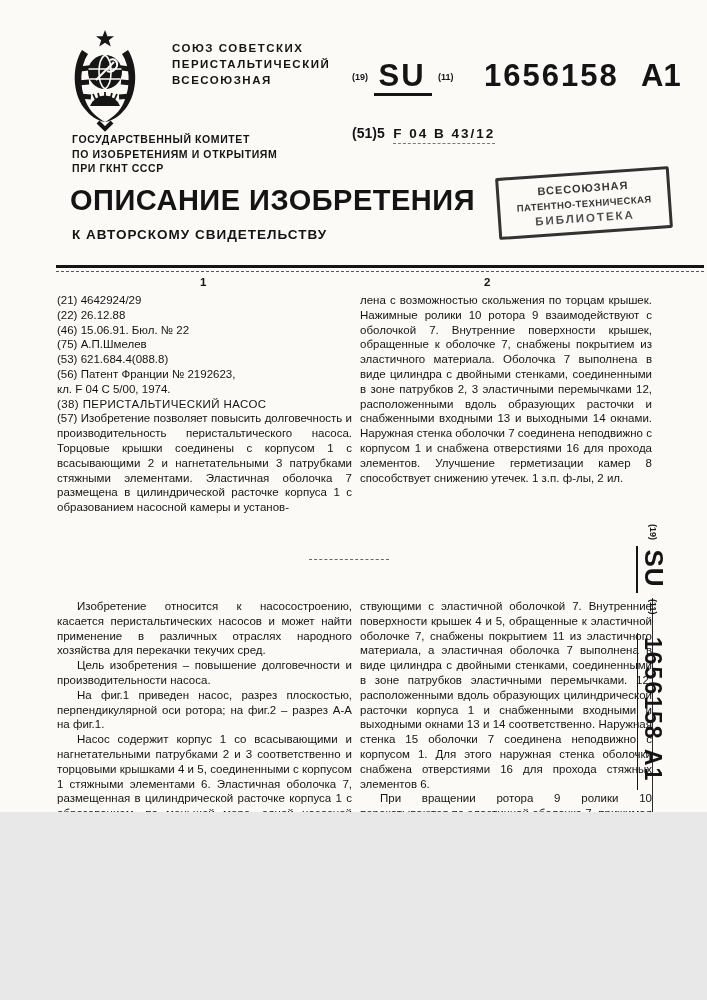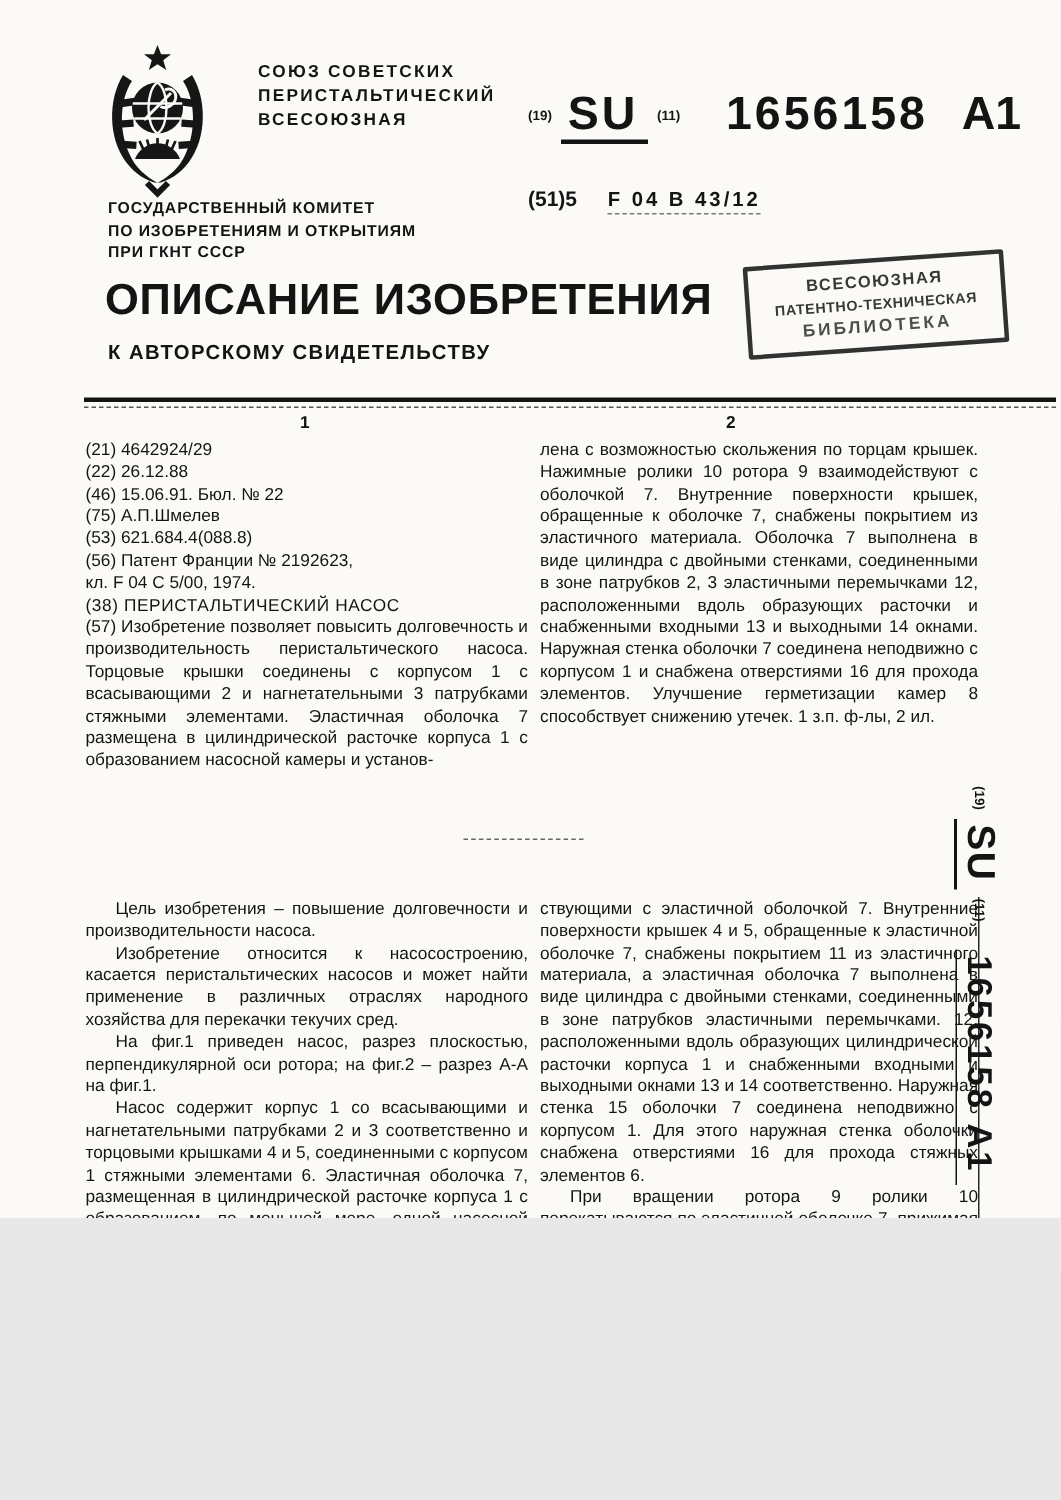--- a/index.html
+++ b/index.html
@@ -27,21 +27,21 @@
   .pubnum .code{font-size:9px;font-weight:bold;vertical-align:6px;}
   .pubnum .su{
     font-size:31px;font-weight:bold;letter-spacing:2px;
     border-bottom:3px solid #141414;padding:0 6px 0 4px;margin:0 2px;
   }
   .pubnum .num{font-size:31px;font-weight:bold;letter-spacing:2px;margin-left:26px;}
   .pubnum .kind{font-size:31px;font-weight:bold;margin-left:18px;}
   .ipc-row{position:absolute;left:352px;top:124px;white-space:nowrap;}
   .ipc-row .code{font-size:14px;font-weight:bold;}
   .ipc-row .ipc{
-    font-size:13.5px;font-weight:bold;letter-spacing:2px;margin-left:16px;
+    font-size:13.5px;font-weight:bold;letter-spacing:2px;margin-left:4px;
     border-bottom:1px dashed #777;padding-bottom:2px;
   }
   .committee{
     position:absolute;left:72px;top:132px;
     font-size:10.5px;font-weight:bold;letter-spacing:.6px;line-height:14.5px;
   }
   .stamp{
     position:absolute;left:497px;top:172px;width:168px;height:56px;
     border:3px solid #1d1d1d;border-radius:2px;
     transform:rotate(-4deg);
@@ -176,22 +176,22 @@
     <p class="par">(57) Изобретение позволяет повысить долговечность и производительность перистальтического насоса. Торцовые крышки соединены с корпусом 1 с всасывающими 2 и нагнетательными 3 патрубками стяжными элементами. Эластичная оболочка 7 размещена в цилиндрической расточке корпуса 1 с образованием насосной камеры и установ-</p>
   </div>
 
   <div class="col col-r abs-r txt">
     <p class="par">лена с возможностью скольжения по торцам крышек. Нажимные ролики 10 ротора 9 взаимодействуют с оболочкой 7. Внутренние поверхности крышек, обращенные к оболочке 7, снабжены покрытием из эластичного материала. Оболочка 7 выполнена в виде цилиндра с двойными стенками, соединенными в зоне патрубков 2, 3 эластичными перемычками 12, расположенными вдоль образующих расточки и снабженными входными 13 и выходными 14 окнами. Наружная стенка оболочки 7 соединена неподвижно с корпусом 1 и снабжена отверстиями 16 для прохода элементов. Улучшение герметизации камер 8 способствует снижению утечек. 1 з.п. ф-лы, 2 ил.</p>
   </div>
 
   <div class="divider-dash"></div>
 
   <div class="col col-l body-l txt">
+    <p class="par ind">Изобретение относится к насосостроению, касается перистальтических насосов и может найти применение в различных отраслях народного хозяйства для перекачки текучих сред.</p>
     <p class="par ind">Цель изобретения – повышение долговечности и производительности насоса.</p>
-    <p class="par ind">Изобретение относится к насосостроению, касается перистальтических насосов и может найти применение в различных отраслях народного хозяйства для перекачки текучих сред.</p>
     <p class="par ind">На фиг.1 приведен насос, разрез плоскостью, перпендикулярной оси ротора; на фиг.2 – разрез А-А на фиг.1.</p>
     <p class="par ind">Насос содержит корпус 1 со всасывающими и нагнетательными патрубками 2 и 3 соответственно и торцовыми крышками 4 и 5, соединенными с корпусом 1 стяжными элементами 6. Эластичная оболочка 7, размещенная в цилиндрической расточке корпуса 1 с образованием, по меньшей мере, одной насосной камеры 8, установлена с возможностью скольжения по торцам по крышкам 4 и 5 корпуса 1.  Насос имеет ротор 9 с нажимными роликами 10, взаимодей-</p>
   </div>
 
   <div class="col col-r body-r txt">
     <p class="par">ствующими с эластичной оболочкой 7. Внутренние поверхности крышек 4 и 5, обращенные к эластичной оболочке 7, снабжены покрытием 11 из эластичного материала, а эластичная оболочка 7 выполнена в виде цилиндра с двойными стенками, соединенными в зоне патрубков эластичными перемычками. 12, расположенными вдоль образующих цилиндрической расточки корпуса 1 и снабженными входными и выходными окнами 13 и 14 соответственно. Наружная стенка 15 оболочки 7 соединена неподвижно с корпусом 1. Для этого наружная стенка оболочки снабжена отверстиями 16 для прохода стяжных элементов 6.</p>
     <p class="par ind">При вращении ротора 9 ролики 10 перекатываются по эластичной оболочке 7, прижимая ее к наружной стенке 15 и создавая в насосных камерах 8 перемещение замкнутых объемов жидкости от входных окон 13 к выходным окнам 14. Насосные камеры 8 по</p>
   </div>
 
   <div class="vline"></div>

